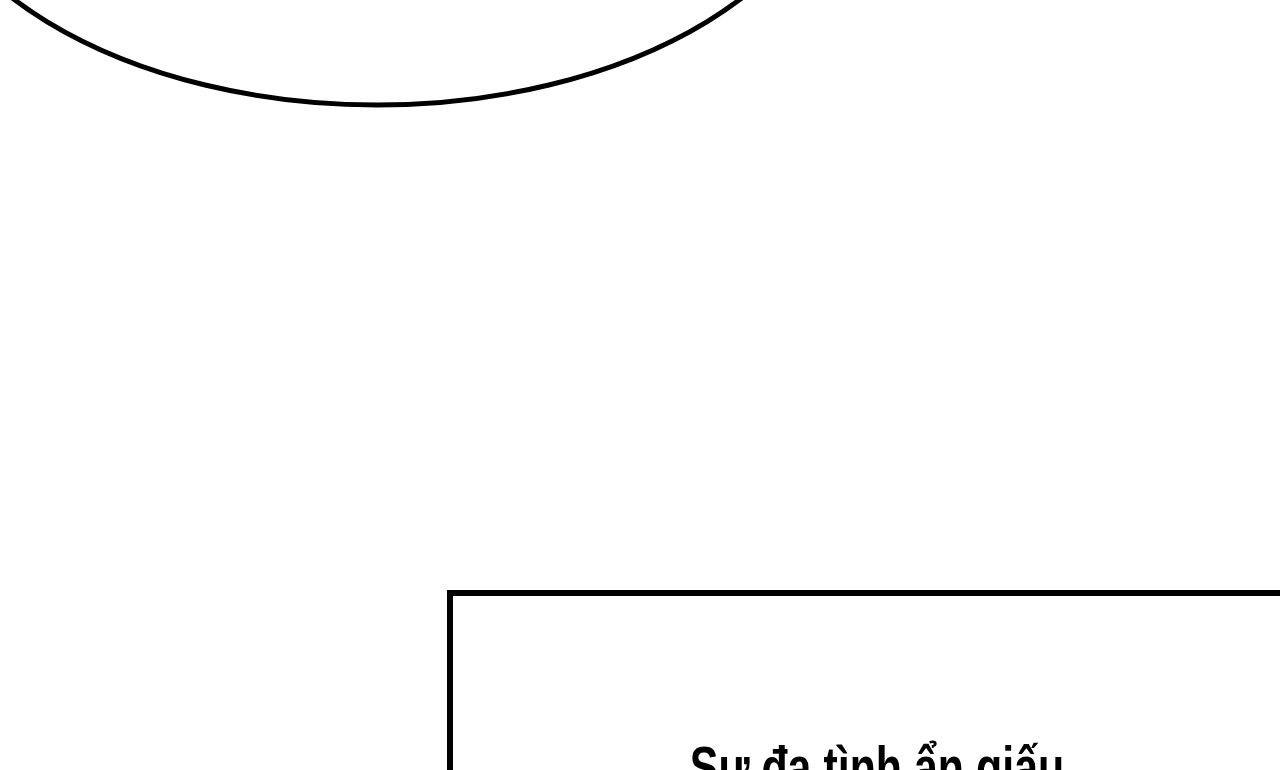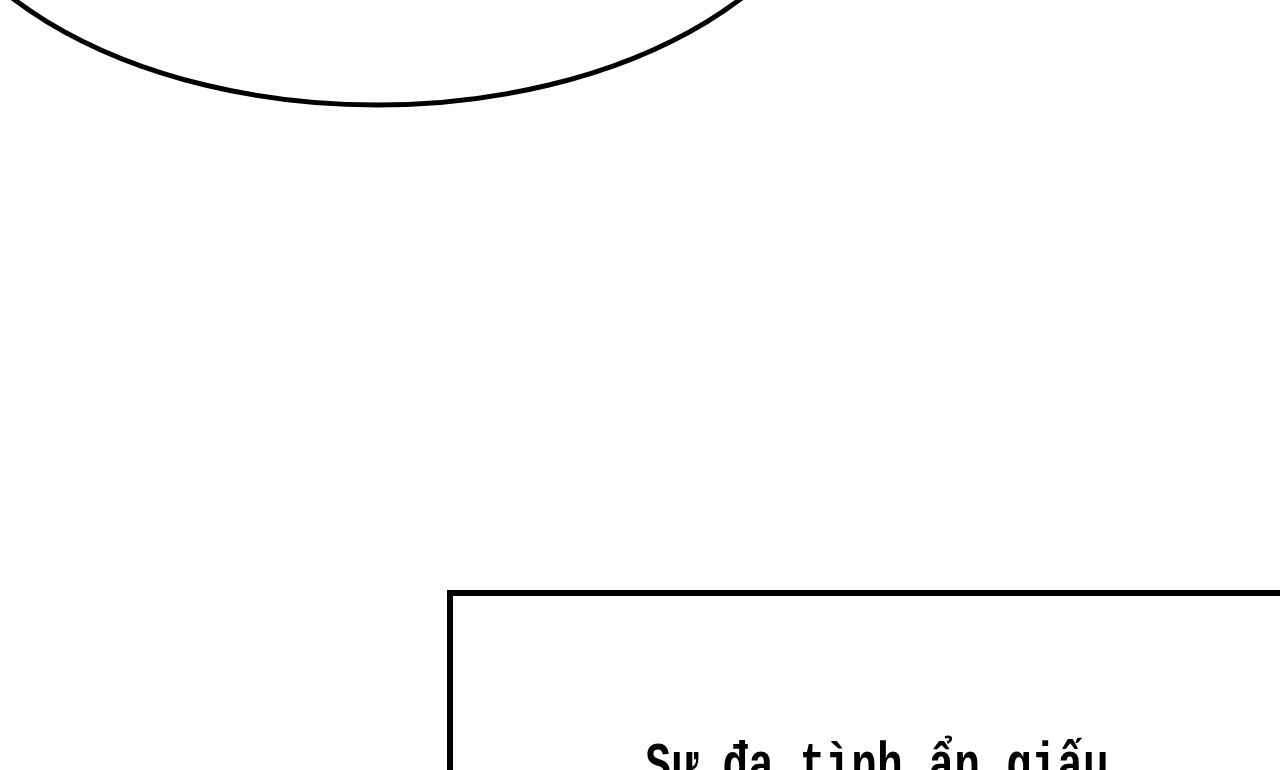--- a/index.html
+++ b/index.html
@@ -5,21 +5,21 @@
   html, body {
     margin: 0;
     padding: 0;
   }
   .stage {
     position: relative;
     width: 1280px;
     height: 770px;
     background: #ffffff;
     overflow: hidden;
-    font-family: Liberation Mono, monospace;
+    font-family: Liberation Sans, sans-serif;
   }
   .bubble-svg {
     position: absolute;
     left: 0;
     top: 0;
     width: 1280px;
     height: 770px;
     display: block;
   }
   .caption-box {

